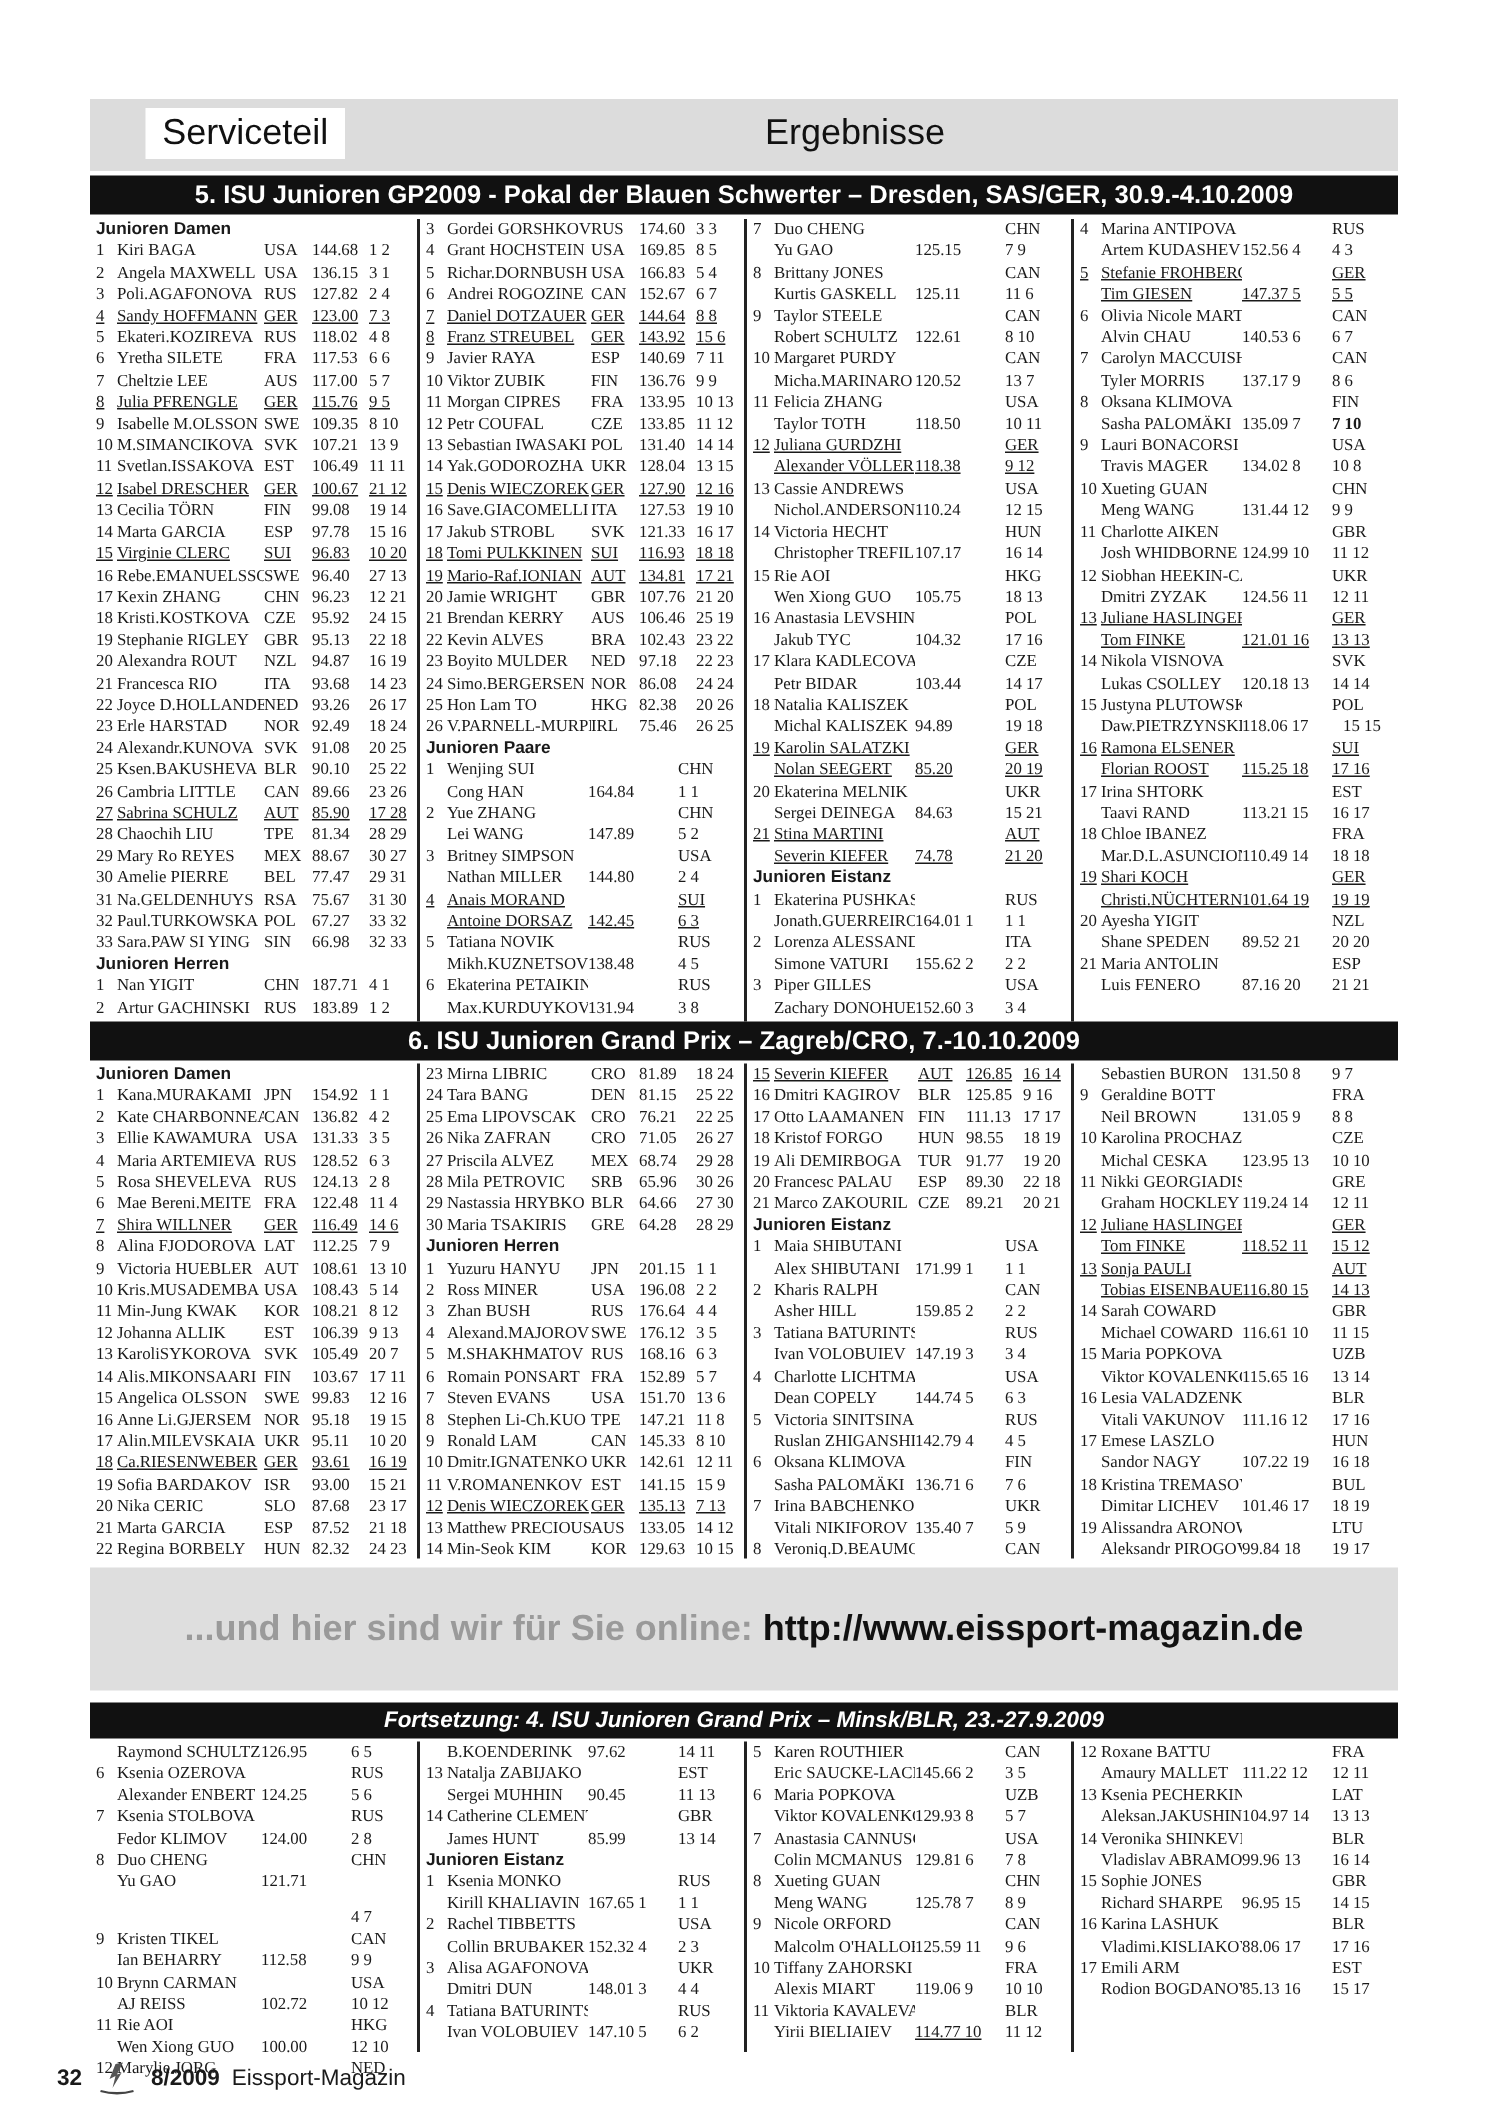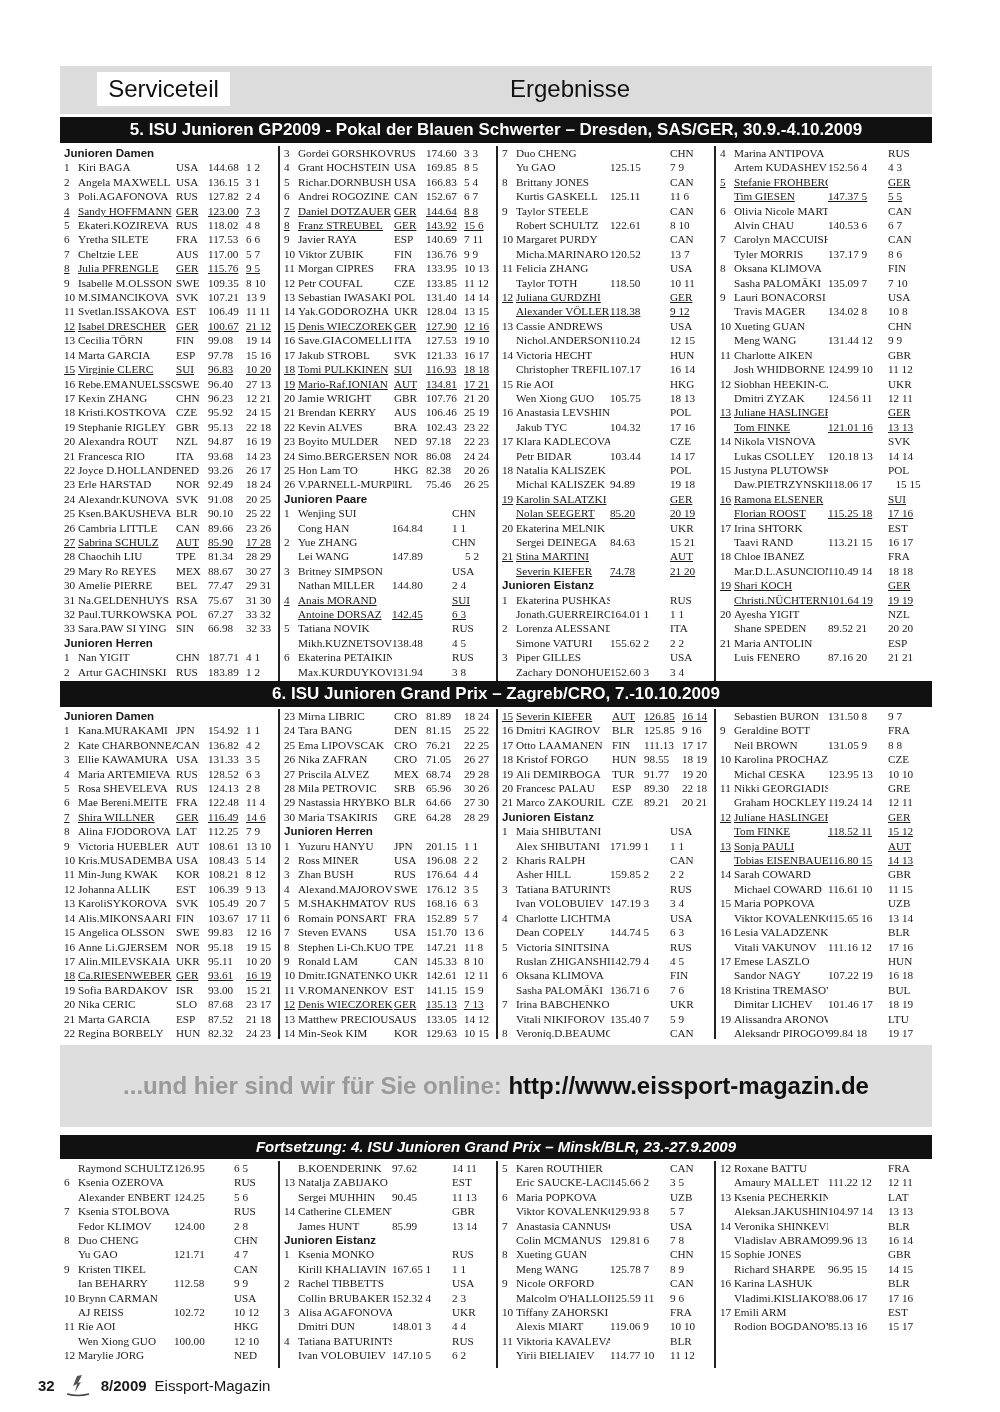--- a/index.html
+++ b/index.html
@@ -476,21 +476,21 @@
       <div class="row">
         <span class="pl">2</span>
         <span class="nm">Yue ZHANG</span>
         <span class="sc" style="width: 60px; flex: 0 0 60px;"></span>
         <span class="rk" style="width: 40px; flex: 0 0 40px;">CHN</span>
       </div>
       <div class="row">
         <span class="pl"></span>
         <span class="nm">Lei WANG</span>
         <span class="sc" style="width: 60px; flex: 0 0 60px;">147.89</span>
-        <span class="rk" style="width: 40px; flex: 0 0 40px; text-align: center;">5 2</span>
+        <span class="rk" style="width: 40px; flex: 0 0 40px;">5 2</span>
       </div>
       <div class="row">
         <span class="pl">3</span>
         <span class="nm">Britney SIMPSON</span>
         <span class="sc" style="width: 60px; flex: 0 0 60px;"></span>
         <span class="rk" style="width: 40px; flex: 0 0 40px;">USA</span>
       </div>
       <div class="row">
         <span class="pl"></span>
         <span class="nm">Nathan MILLER</span>
@@ -805,21 +805,21 @@
       <div class="row">
         <span class="pl">8</span>
         <span class="nm">Oksana KLIMOVA</span>
         <span class="sc" style="width: 60px; flex: 0 0 60px;"></span>
         <span class="rk" style="width: 40px; flex: 0 0 40px;">FIN</span>
       </div>
       <div class="row">
         <span class="pl"></span>
         <span class="nm">Sasha PALOMÄKI</span>
         <span class="sc" style="width: 60px; flex: 0 0 60px;">135.09 7</span>
-        <span class="rk" style="width: 40px; flex: 0 0 40px;">7 10</span>
+        <span class="rk" style="width: 40px; flex: 0 0 40px; font-weight: bold;">7 10</span>
       </div>
       <div class="row">
         <span class="pl">9</span>
         <span class="nm">Lauri BONACORSI</span>
         <span class="sc" style="width: 60px; flex: 0 0 60px;"></span>
         <span class="rk" style="width: 40px; flex: 0 0 40px;">USA</span>
       </div>
       <div class="row">
         <span class="pl"></span>
         <span class="nm">Travis MAGER</span>
@@ -1614,21 +1614,21 @@
       <div class="row">
         <span class="pl">8</span>
         <span class="nm">Duo CHENG</span>
         <span class="sc" style="width: 60px; flex: 0 0 60px;"></span>
         <span class="rk" style="width: 40px; flex: 0 0 40px;">CHN</span>
       </div>
       <div class="row">
         <span class="pl"></span>
         <span class="nm">Yu GAO</span>
         <span class="sc" style="width: 60px; flex: 0 0 60px;">121.71</span>
-        <span class="rk" style="width: 40px; flex: 0 0 40px;">4 7</span>
+        <span class="rk" style="width: 40px; flex: 0 0 40px; margin-top: 24px;">4 7</span>
       </div>
       <div class="row">
         <span class="pl">9</span>
         <span class="nm">Kristen TIKEL</span>
         <span class="sc" style="width: 60px; flex: 0 0 60px;"></span>
         <span class="rk" style="width: 40px; flex: 0 0 40px;">CAN</span>
       </div>
       <div class="row">
         <span class="pl"></span>
         <span class="nm">Ian BEHARRY</span>
@@ -1822,21 +1822,21 @@
       </div>
       <div class="row">
         <span class="pl">11</span>
         <span class="nm">Viktoria KAVALEVA</span>
         <span class="sc" style="width: 60px; flex: 0 0 60px;"></span>
         <span class="rk" style="width: 40px; flex: 0 0 40px;">BLR</span>
       </div>
       <div class="row">
         <span class="pl"></span>
         <span class="nm">Yirii BIELIAIEV</span>
-        <span class="sc" style="width: 60px; flex: 0 0 60px;">114.77 10</span>
+        <span class="sc" style="width: 60px; flex: 0 0 60px; text-decoration: underline;">114.77 10</span>
         <span class="rk" style="width: 40px; flex: 0 0 40px;">11 12</span>
       </div>
     </div>
   <div class="col">
       <div class="row">
         <span class="pl">12</span>
         <span class="nm">Roxane BATTU</span>
         <span class="sc" style="width: 60px; flex: 0 0 60px;"></span>
         <span class="rk" style="width: 40px; flex: 0 0 40px;">FRA</span>
       </div>

